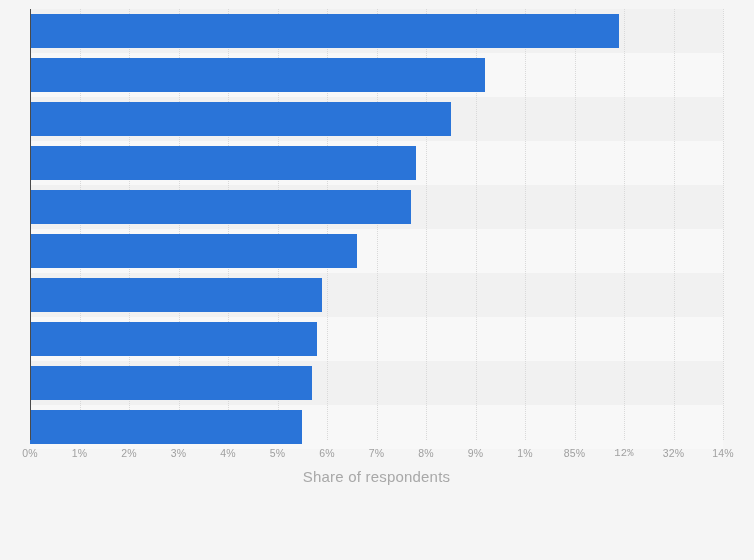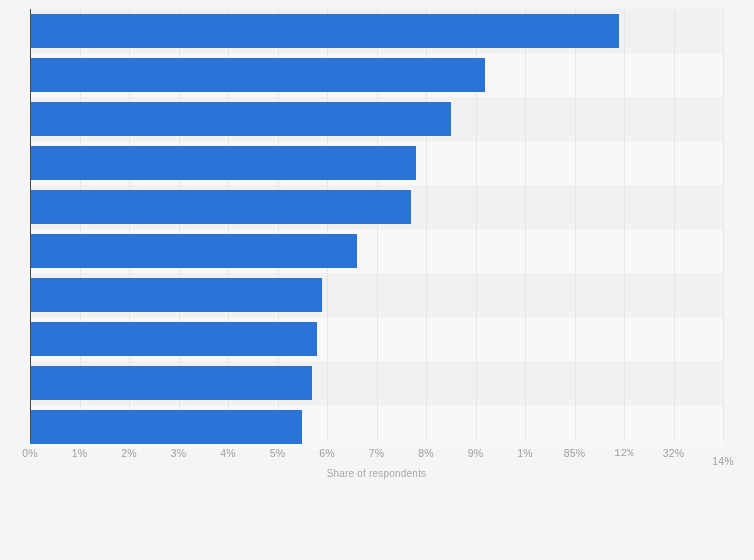--- a/index.html
+++ b/index.html
@@ -81,21 +81,21 @@
     white-space: nowrap;
     transform: translateX(-50%);
     letter-spacing: 0.2px;
   }
   #axis-title {
     position: absolute;
     left: 30px;
     top: 468px;
     width: 693px;
     text-align: center;
-    font-size: 10px;
+    font-size: 15px;
     color: #a8a8a8;
     letter-spacing: 0.2px;
   }
   #footer-strip {
     position: absolute;
     left: 0;
     top: 500px;
     width: 754px;
     height: 60px;
     background: #f5f5f5;
@@ -153,20 +153,20 @@
       <div class="tick-label" style="left: 228px;">4%</div>
       <div class="tick-label" style="left: 277.5px;">5%</div>
       <div class="tick-label" style="left: 327px;">6%</div>
       <div class="tick-label" style="left: 376.5px;">7%</div>
       <div class="tick-label" style="left: 426px;">8%</div>
       <div class="tick-label" style="left: 475.5px;">9%</div>
       <div class="tick-label" style="left: 525px;">1%</div>
       <div class="tick-label" style="left: 574.5px;">85%</div>
       <div class="tick-label" style="left: 624px; font-family: Liberation Mono, monospace;">12%</div>
       <div class="tick-label" style="left: 673.5px;">32%</div>
-      <div class="tick-label" style="left: 723px; margin-top: 8px;">14%</div>
+      <div class="tick-label" style="left: 723px;">14%</div>
     </div>
 
   <div id="axis-title">Share of respondents</div>
 
   <div id="footer-strip"></div>
 
 </div>
 
 </body></html>

